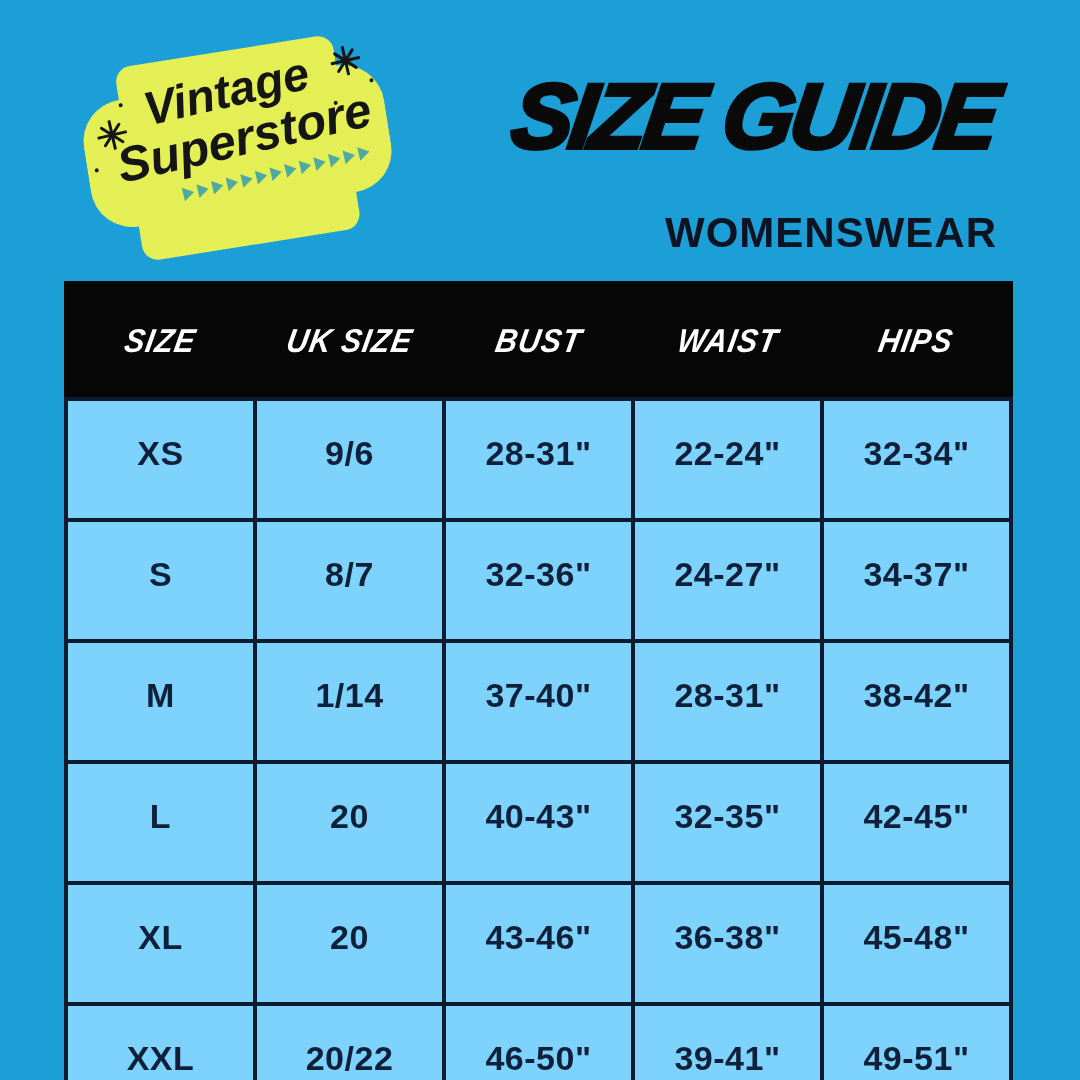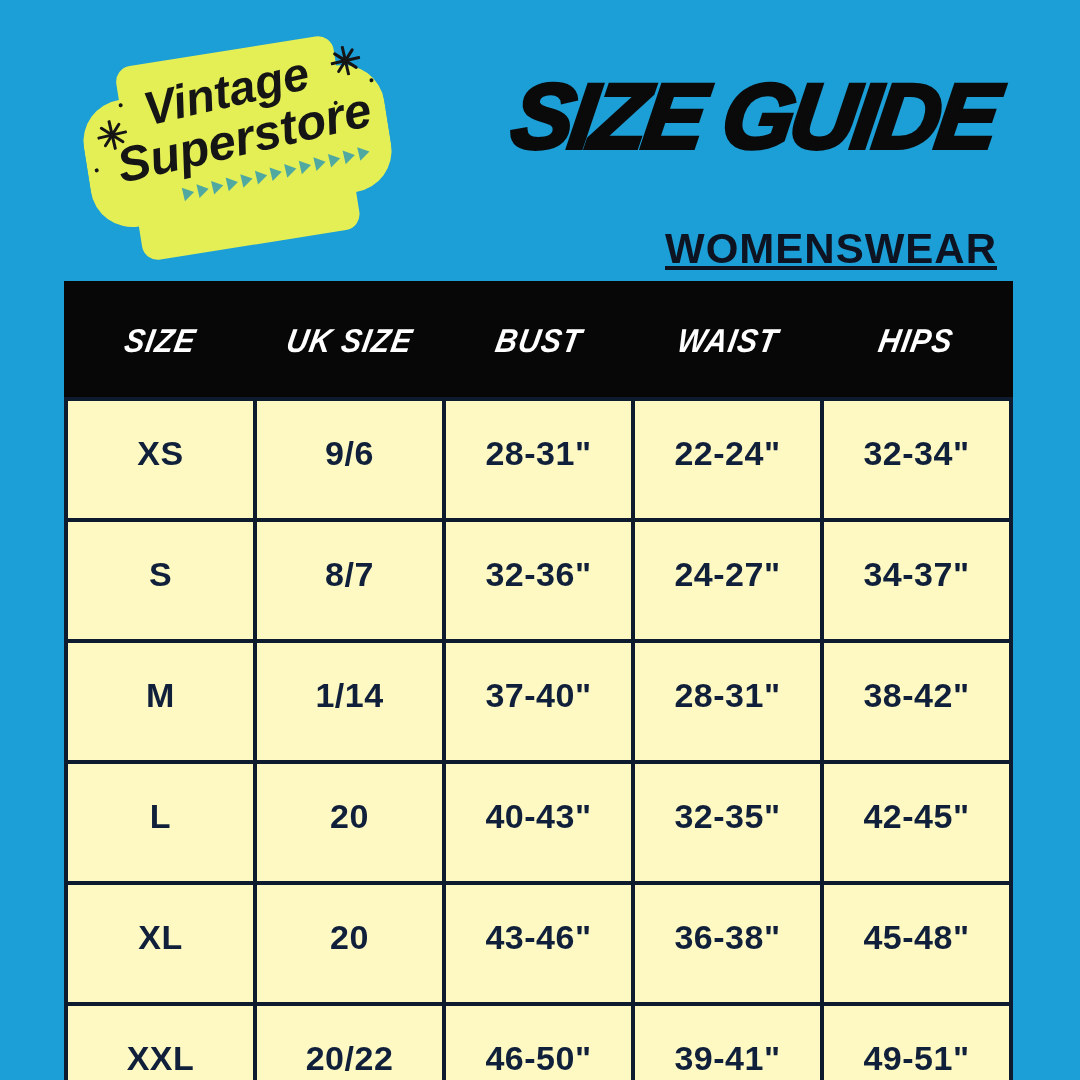--- a/index.html
+++ b/index.html
@@ -22,42 +22,42 @@
   .arrow-row{display:flex;gap:4px;justify-content:flex-end;margin-top:10px;padding-right:26px;}
   .tri{width:0;height:0;border-top:7px solid transparent;border-bottom:7px solid transparent;border-left:11px solid #4FA9A1;}
 
   
   .size-title{
     position:absolute;left:498px;top:64px;width:512px;text-align:center;white-space:nowrap;
     font-size:92px;font-weight:bold;font-style:italic;color:#0A0A0A;
     letter-spacing:-4px;transform:skewX(-8deg);-webkit-text-stroke:4px #0A0A0A;
   }
   .subtitle{
-    position:absolute;right:83px;top:225px;
-    font-size:42px;font-weight:bold;letter-spacing:1px;color:#0D1321;white-space:nowrap;text-decoration:underline;
+    position:absolute;right:83px;top:209px;
+    font-size:42px;font-weight:bold;letter-spacing:1px;color:#0D1321;white-space:nowrap;
   }
 
   
   .size-table{
     position:absolute;left:64px;top:281px;
     width:949px;height:723px;
     border-collapse:collapse;table-layout:fixed;
   }
   .size-table th{
     background:#070707;height:110px;
     border:4px solid #070707;border-bottom:4px solid #0E1B2E;
     text-align:center;vertical-align:middle;
   }
   .hdr-label{
     display:inline-block;color:#FFFFFF;
     font-size:30px;font-weight:bold;font-style:italic;letter-spacing:1px;
     transform:skewX(-10deg) scaleY(1.1);
   }
   .size-table td{
-    background:#fef9c3;height:102px;
+    background:#7dd3fc;height:102px;
     border:4px solid #0E1B2E;
     text-align:center;vertical-align:middle;
     font-size:34px;font-weight:bold;letter-spacing:0.5px;color:#10203A;
     padding-bottom:14px;
   }
 </style>
 </head>
 <body>
 
 <div class="canvas">

